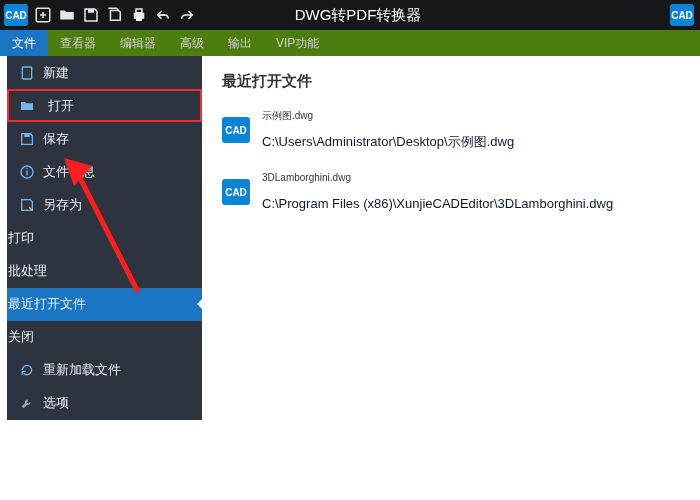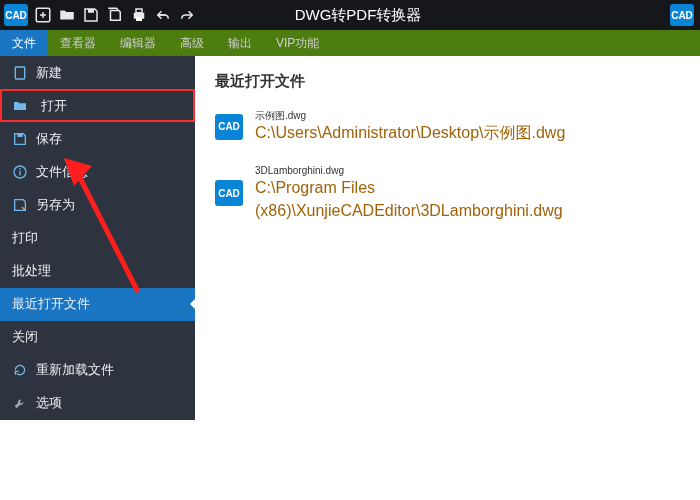--- a/index.html
+++ b/index.html
@@ -14,34 +14,34 @@
   .cad-badge { width: 24px; height: 22px; background: #0a84d6; border-radius: 3px; display: flex; align-items: center; justify-content: center; font-size: 10px; font-weight: bold; color: #fff; }
   .tb-icon { width: 18px; height: 18px; fill: #e8e8e8; display: block; }
 
   
   .menubar { height: 26px; background: #4d7c0f; display: flex; align-items: stretch; font-size: 12px; color: #d0d0d0; }
   .menubar .tab { padding: 0 12px; display: flex; align-items: center; cursor: default; }
   .menubar .tab.active { background: #1a75c2; color: #fff; }
 
   
   .body { flex: 1; display: flex; min-height: 0; }
-  .sidebar { width: 195px; background: #2d3440; color: #eef0f3; font-size: 13px; display: flex; flex-direction: column; overflow: hidden; }
+  .sidebar { width: 195px; background: #2d3440; color: #eef0f3; font-size: 13px; display: flex; flex-direction: column; overflow: hidden; margin-left: 7px; }
   .side-item { height: 34px; display: flex; align-items: center; padding-left: 12px; gap: 8px; cursor: default; position: relative; }
-  .side-item.noicon { padding-left: 12px; }
+  .side-item.noicon { padding-left: 1px; }
   .side-item .side-icon { width: 16px; height: 16px; flex: 0 0 16px; }
   .side-item.highlighted { outline: 2px solid #ff2a2a; outline-offset: -2px; gap: 13px; }
   .side-item.selected { background: #1a75c2; }
   .side-item.selected::after { content: ""; position: absolute; right: -1px; top: 50%; transform: translateY(-50%); border-top: 6px solid transparent; border-bottom: 6px solid transparent; border-right: 6px solid #fff; }
 
   .content { flex: 1; padding: 16px 20px; overflow: hidden; background: #fff; }
   .content h2 { font-size: 15px; color: #333; font-weight: 600; margin-bottom: 18px; }
   .recent-row { display: flex; align-items: center; gap: 12px; margin-bottom: 20px; }
   .recent-row .file-icon { width: 28px; height: 26px; background: #0a84d6; border-radius: 3px; display: flex; align-items: center; justify-content: center; color: #fff; font-size: 10px; font-weight: bold; flex: 0 0 28px; }
   .recent-row .meta .name { font-size: 10px; color: #333; line-height: 1.3; }
-  .recent-row .meta .path { font-size: 16px; color: #a16207; line-height: 1.4; }
+  .recent-row .meta .path { font-size: 13px; color: #0f172a; line-height: 1.4; margin-top: 11px; }
 
   
   .arrow-overlay { position: absolute; left: 58px; top: 96px; width: 110px; height: 150px; pointer-events: none; }
   .arrow-overlay svg { width: 100%; height: 100%; overflow: visible; }
 </style>
 </head>
 <body>
 
 <div class="app">
 

